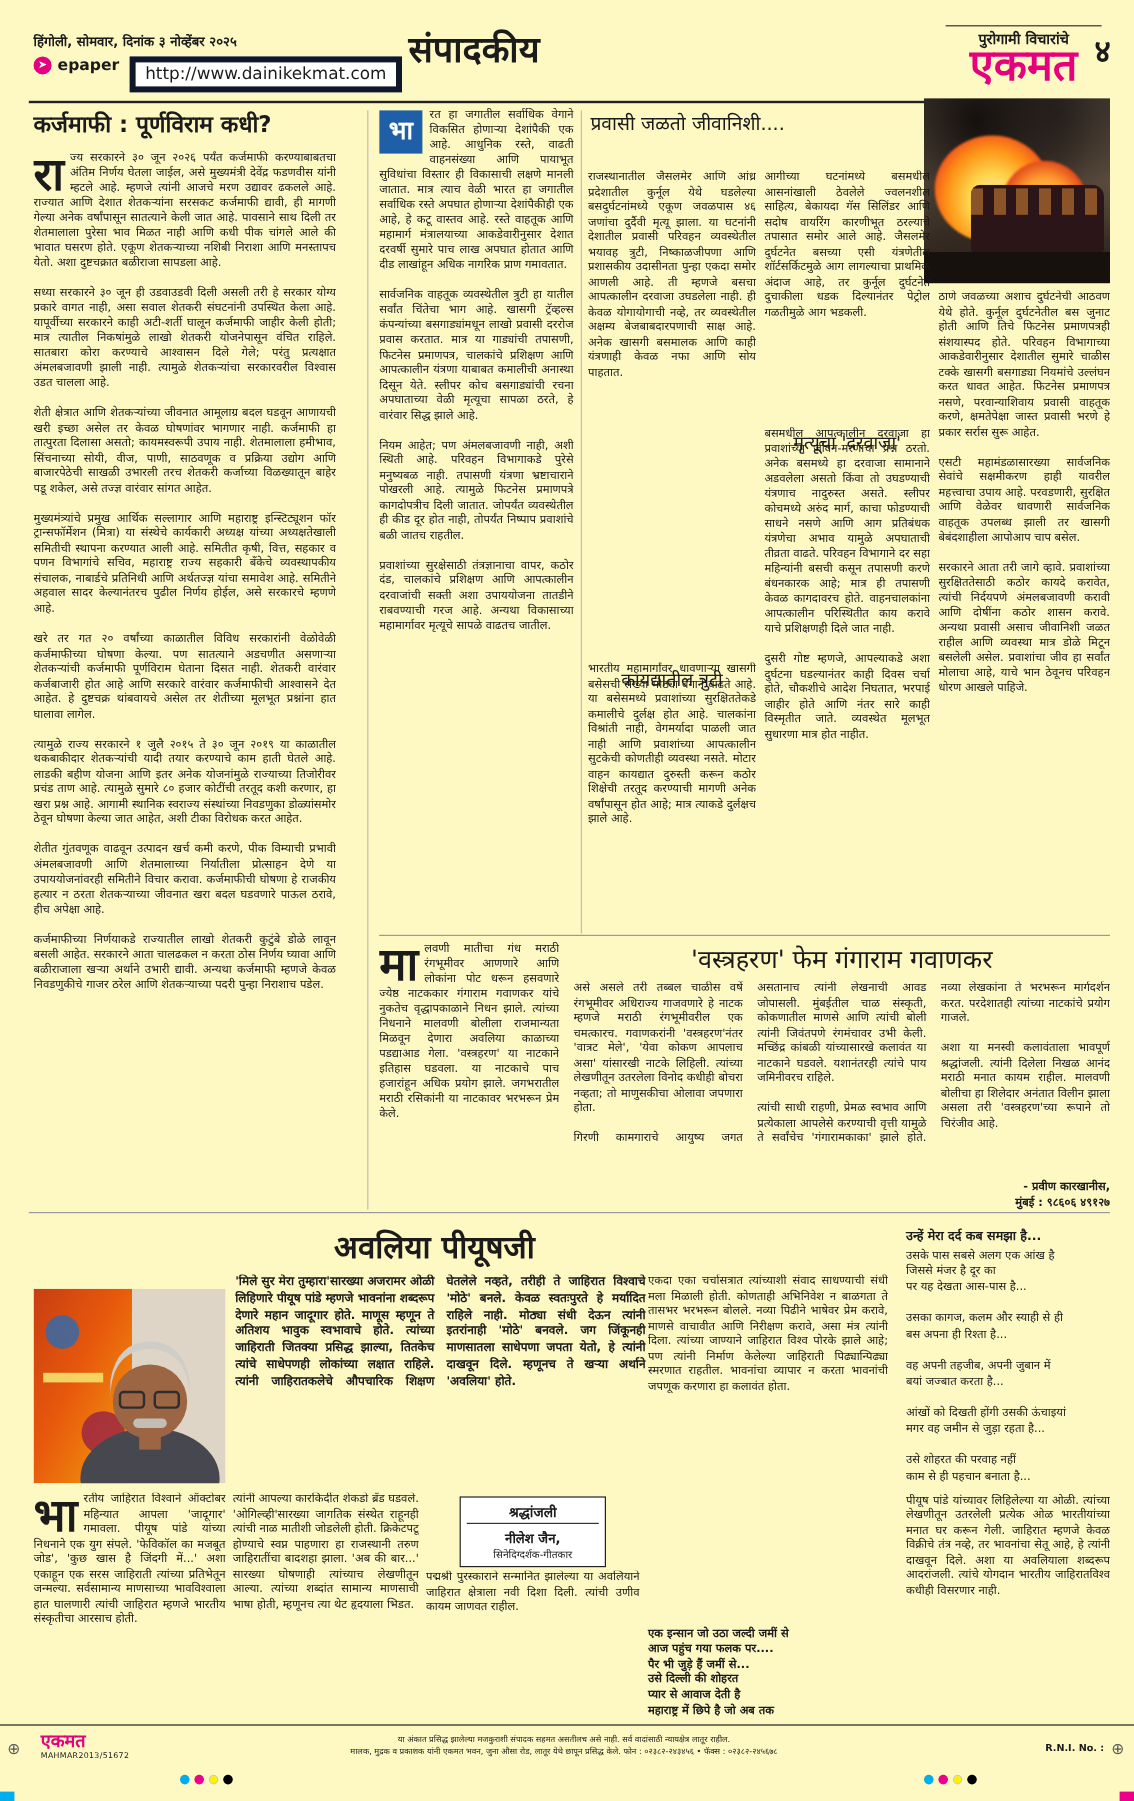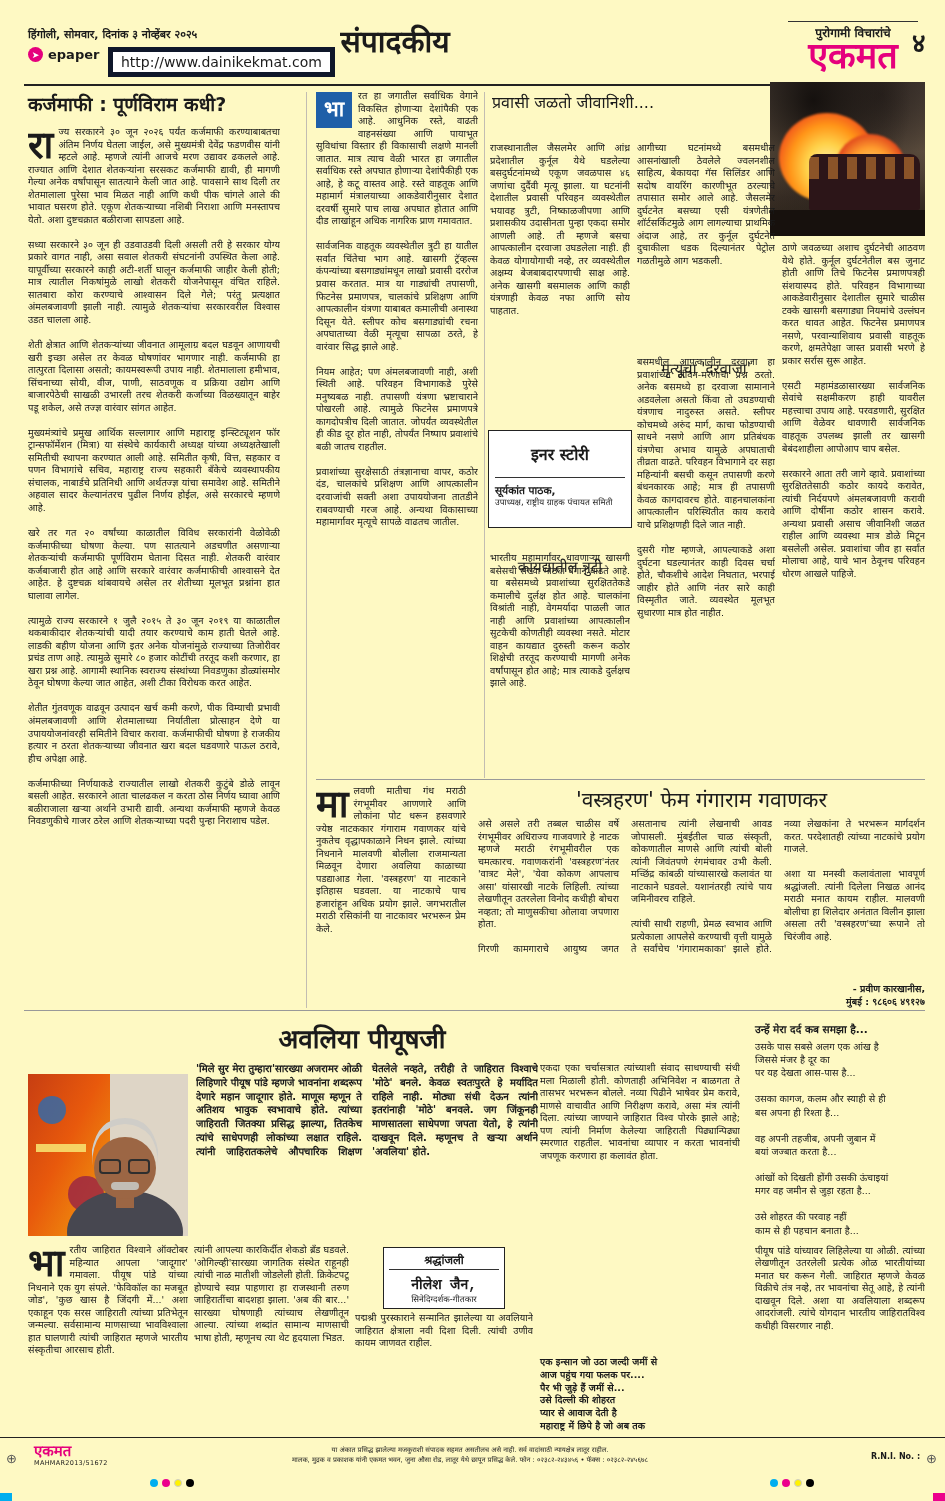--- a/index.html
+++ b/index.html
@@ -48,21 +48,21 @@
   .poem-bold { font-size:9.5px; font-weight:bold; line-height:1.35; margin-top:6px; }
 
   
   .inner-box { border:1.5px solid #222; background:#fff; padding:5px 6px; }
   .inner-box .t { font-size:16px; font-weight:bold; text-align:center; padding:7px 0 12px; }
   .inner-box .divider { border-top:1px solid #333; margin-bottom:5px; }
   .inner-box .a { font-size:10.5px; font-weight:bold; }
   .inner-box .r { font-size:8.5px; line-height:1.25; }
   .trib-box { border:1.5px solid #222; background:#fff; width:122px; margin:3px auto; padding:4px 5px; text-align:center; }
   .trib-box .t { font-size:11.5px; font-weight:bold; border-bottom:1px solid #333; padding-bottom:2px; margin-bottom:4px; }
-  .trib-box .n { font-size:14px; font-weight:bold;font-family:Liberation Mono, monospace; }
+  .trib-box .n { font-size:11px; font-weight:bold; }
   .trib-box .r { font-size:8.5px; }
 
   
   .bus-photo { background:linear-gradient(180deg,#4a4038,#6b5a47 45%,#3a2f26 75%,#241b14); overflow:hidden; }
   .bus-smoke { position:absolute; inset:0;
     background:radial-gradient(ellipse at 28% 12%, rgba(18,14,12,.95), transparent 62%),
                radial-gradient(ellipse at 72% 8%, rgba(42,34,30,.9), transparent 55%); }
   .bus-flame { position:absolute; border-radius:50%; filter:blur(1px); }
   .bus-flame.f1 { left:6%; top:20%; width:62%; height:58%;
     background:radial-gradient(ellipse at 50% 60%, #fff3b0, #ffd24a 30%, #ff9518 55%, #f2571b 75%, transparent 86%); }
@@ -137,26 +137,20 @@
   <div class="abs bus-photo" style="left:770px; top:82px; width:155px; height:154px;">
     <div class="bus-smoke"></div>
     <div class="bus-flame f1"></div>
     <div class="bus-flame f2"></div>
     <div class="bus-hull"></div>
     <div class="bus-road"></div>
   </div>
 
   <div class="abs body-text pre" style="left:490px; top:142px; width:140px; height:284px;">राजस्थानातील जैसलमेर आणि आंध्र प्रदेशातील कुर्नूल येथे घडलेल्या बसदुर्घटनांमध्ये एकूण जवळपास ४६ जणांचा दुर्दैवी मृत्यू झाला. या घटनांनी देशातील प्रवासी परिवहन व्यवस्थेतील भयावह त्रुटी, निष्काळजीपणा आणि प्रशासकीय उदासीनता पुन्हा एकदा समोर आणली आहे. ती म्हणजे बसचा आपत्कालीन दरवाजा उघडलेला नाही. ही केवळ योगायोगाची नव्हे, तर व्यवस्थेतील अक्षम्य बेजबाबदारपणाची साक्ष आहे. अनेक खासगी बसमालक आणि काही यंत्रणाही केवळ नफा आणि सोय पाहतात.</div>
 
-  <div class="abs inner-box" style="left:488px; top:430px; width:144px; height:98px;">
-    <div class="t">इनर स्टोरी</div>
-    <div class="divider"></div>
-    <div class="a">सूर्यकांत पाठक,</div>
-    <div class="r">उपाध्यक्ष, राष्ट्रीय ग्राहक पंचायत समिती</div>
-  </div>
 
   <div class="abs subhead" style="left:490px; top:536px; width:140px;">कायद्यातील त्रुटी</div>
   <div class="abs body-text pre" style="left:490px; top:552px; width:140px; height:226px;">भारतीय महामार्गांवर धावणाऱ्या खासगी बसेसची संख्या मोठ्या वेगाने वाढते आहे. या बसेसमध्ये प्रवाशांच्या सुरक्षिततेकडे कमालीचे दुर्लक्ष होत आहे. चालकांना विश्रांती नाही, वेगमर्यादा पाळली जात नाही आणि प्रवाशांच्या आपत्कालीन सुटकेची कोणतीही व्यवस्था नसते. मोटार वाहन कायद्यात दुरुस्ती करून कठोर शिक्षेची तरतूद करण्याची मागणी अनेक वर्षांपासून होत आहे; मात्र त्याकडे दुर्लक्षच झाले आहे.</div>
 
   <div class="abs body-text pre" style="left:637px; top:142px; width:138px; height:192px;">आगीच्या घटनांमध्ये बसमधील आसनांखाली ठेवलेले ज्वलनशील साहित्य, बेकायदा गॅस सिलिंडर आणि सदोष वायरिंग कारणीभूत ठरल्याचे तपासात समोर आले आहे. जैसलमेर दुर्घटनेत बसच्या एसी यंत्रणेतील शॉर्टसर्किटमुळे आग लागल्याचा प्राथमिक अंदाज आहे, तर कुर्नूल दुर्घटनेत दुचाकीला धडक दिल्यानंतर पेट्रोल गळतीमुळे आग भडकली.</div>
   <div class="abs subhead" style="left:637px; top:338px; width:138px;">मृत्यूचा 'दरवाजा'</div>
   <div class="abs body-text pre" style="left:637px; top:356px; width:138px; height:422px;">बसमधील आपत्कालीन दरवाजा हा प्रवाशांच्या जीवन-मरणाचा प्रश्न ठरतो. अनेक बसमध्ये हा दरवाजा सामानाने अडवलेला असतो किंवा तो उघडण्याची यंत्रणाच नादुरुस्त असते. स्लीपर कोचमध्ये अरुंद मार्ग, काचा फोडण्याची साधने नसणे आणि आग प्रतिबंधक यंत्रणेचा अभाव यामुळे अपघाताची तीव्रता वाढते. परिवहन विभागाने दर सहा महिन्यांनी बसची कसून तपासणी करणे बंधनकारक आहे; मात्र ही तपासणी केवळ कागदावरच होते. वाहनचालकांना आपत्कालीन परिस्थितीत काय करावे याचे प्रशिक्षणही दिले जात नाही.
 
 दुसरी गोष्ट म्हणजे, आपल्याकडे अशा दुर्घटना घडल्यानंतर काही दिवस चर्चा होते, चौकशीचे आदेश निघतात, भरपाई जाहीर होते आणि नंतर सारे काही विस्मृतीत जाते. व्यवस्थेत मूलभूत सुधारणा मात्र होत नाहीत.</div>
 

